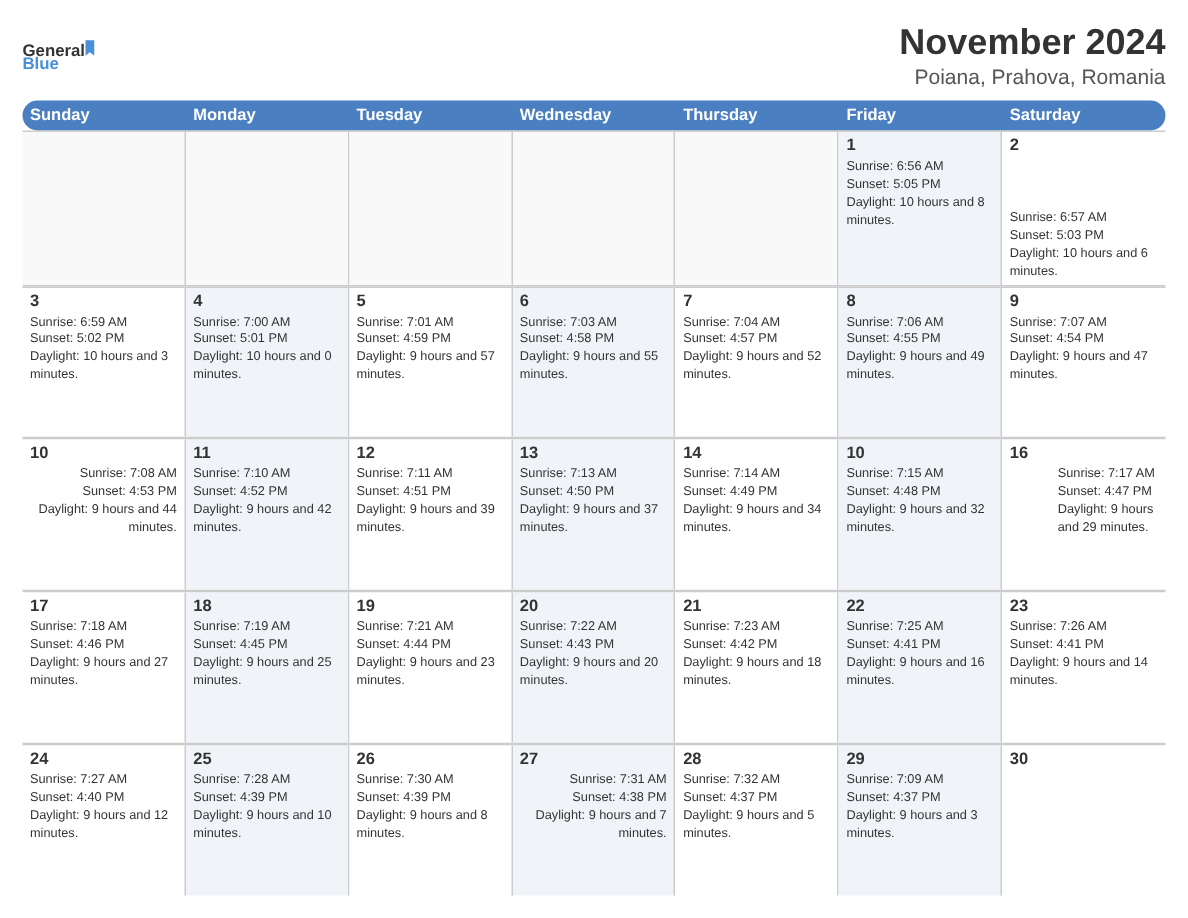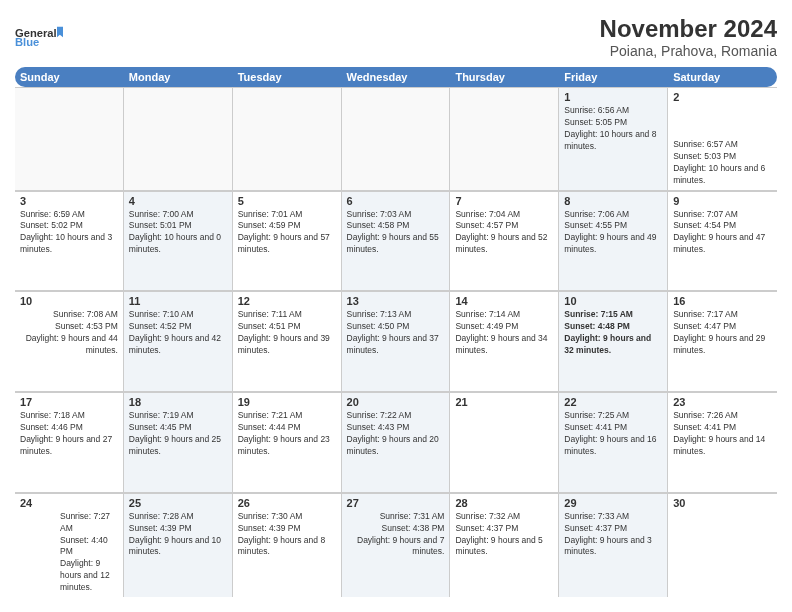--- a/index.html
+++ b/index.html
@@ -223,27 +223,27 @@
 Daylight: 9 hours and 37 minutes.</div>
           </div>
           <div class="cal-cell">
             <span class="day-num">14</span>
             <div class="cell-info" style="white-space: pre-line;">Sunrise: 7:14 AM
 Sunset: 4:49 PM
 Daylight: 9 hours and 34 minutes.</div>
           </div>
           <div class="cal-cell shaded">
             <span class="day-num">10</span>
-            <div class="cell-info" style="white-space: pre-line; font-weight: bold;">Sunrise: 7:15 AM
+            <div class="cell-info" style="white-space: pre-line;">Sunrise: 7:15 AM
 Sunset: 4:48 PM
 Daylight: 9 hours and 32 minutes.</div>
           </div>
           <div class="cal-cell">
             <span class="day-num">16</span>
-            <div class="cell-info" style="white-space: pre-line;">Sunrise: 7:17 AM
+            <div class="cell-info" style="white-space: pre-line; margin-left: 32px;">Sunrise: 7:17 AM
 Sunset: 4:47 PM
 Daylight: 9 hours and 29 minutes.</div>
           </div>
         </div>
         <div class="cal-row border-top">
           <div class="cal-cell">
             <span class="day-num">17</span>
             <div class="cell-info" style="white-space: pre-line;">Sunrise: 7:18 AM
 Sunset: 4:46 PM
 Daylight: 9 hours and 27 minutes.</div>
@@ -261,38 +261,41 @@
 Daylight: 9 hours and 23 minutes.</div>
           </div>
           <div class="cal-cell shaded">
             <span class="day-num">20</span>
             <div class="cell-info" style="white-space: pre-line;">Sunrise: 7:22 AM
 Sunset: 4:43 PM
 Daylight: 9 hours and 20 minutes.</div>
           </div>
           <div class="cal-cell">
             <span class="day-num">21</span>
+            <div class="cell-info" style="white-space: pre-line;">Sunrise: 7:23 AM
+Sunset: 4:42 PM
+Daylight: 9 hours and 18 minutes.</div>
           </div>
           <div class="cal-cell shaded">
             <span class="day-num">22</span>
             <div class="cell-info" style="white-space: pre-line;">Sunrise: 7:25 AM
 Sunset: 4:41 PM
 Daylight: 9 hours and 16 minutes.</div>
           </div>
           <div class="cal-cell">
             <span class="day-num">23</span>
             <div class="cell-info" style="white-space: pre-line;">Sunrise: 7:26 AM
 Sunset: 4:41 PM
 Daylight: 9 hours and 14 minutes.</div>
           </div>
         </div>
         <div class="cal-row border-top">
           <div class="cal-cell">
             <span class="day-num">24</span>
-            <div class="cell-info" style="white-space: pre-line; margin-left: 40px;">Sunrise: 7:27 AM
+            <div class="cell-info" style="white-space: pre-line;">Sunrise: 7:27 AM
 Sunset: 4:40 PM
 Daylight: 9 hours and 12 minutes.</div>
           </div>
           <div class="cal-cell shaded">
             <span class="day-num">25</span>
             <div class="cell-info" style="white-space: pre-line;">Sunrise: 7:28 AM
 Sunset: 4:39 PM
 Daylight: 9 hours and 10 minutes.</div>
           </div>
           <div class="cal-cell">
@@ -308,21 +311,21 @@
 Daylight: 9 hours and 7 minutes.</div>
           </div>
           <div class="cal-cell">
             <span class="day-num">28</span>
             <div class="cell-info" style="white-space: pre-line;">Sunrise: 7:32 AM
 Sunset: 4:37 PM
 Daylight: 9 hours and 5 minutes.</div>
           </div>
           <div class="cal-cell shaded">
             <span class="day-num">29</span>
-            <div class="cell-info" style="white-space: pre-line;">Sunrise: 7:33 AM
+            <div class="cell-info" style="white-space: pre-line;">Sunrise: 7:09 AM
 Sunset: 4:37 PM
 Daylight: 9 hours and 3 minutes.</div>
           </div>
           <div class="cal-cell">
             <span class="day-num">30</span>
           </div>
         </div>
       </div>
   </div>
 </div>

